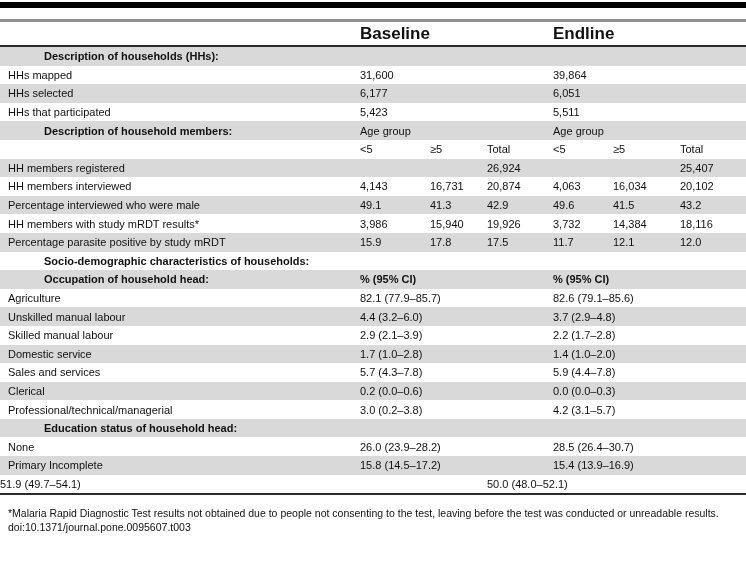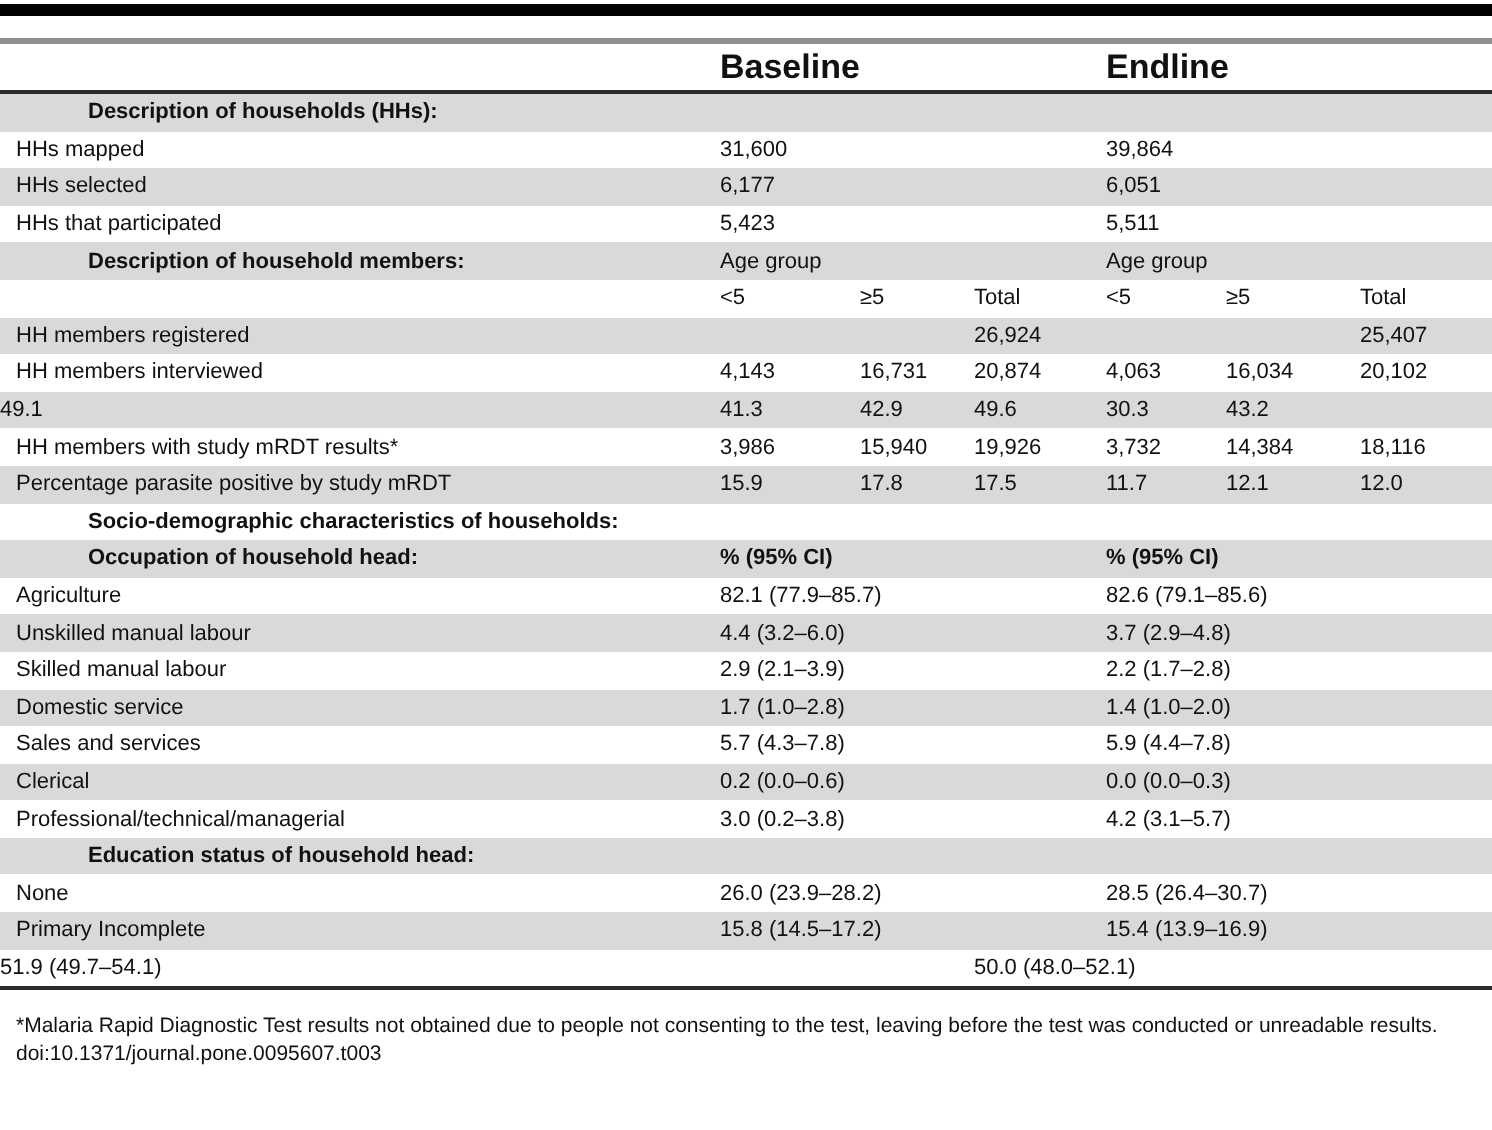--- a/index.html
+++ b/index.html
@@ -124,25 +124,26 @@
       <span class="lbl">HH members interviewed</span>
       <span class="c">4,143</span>
         <span class="c">16,731</span>
         <span class="c">20,874</span>
         <span class="c">4,063</span>
         <span class="c">16,034</span>
         <span class="c">20,102</span>
     </div>
 
     <div class="grid row gray">
+      <span class="lbl">Percentage interviewed who were male</span>
       <span class="c">49.1</span>
         <span class="c">41.3</span>
         <span class="c">42.9</span>
         <span class="c">49.6</span>
-        <span class="c">30.3</span>
+        <span class="c">41.5</span>
         <span class="c">43.2</span>
     </div>
 
     <div class="grid row">
       <span class="lbl">HH members with study mRDT results*</span>
       <span class="c">3,986</span>
         <span class="c">15,940</span>
         <span class="c">19,926</span>
         <span class="c">3,732</span>
         <span class="c">14,384</span>

